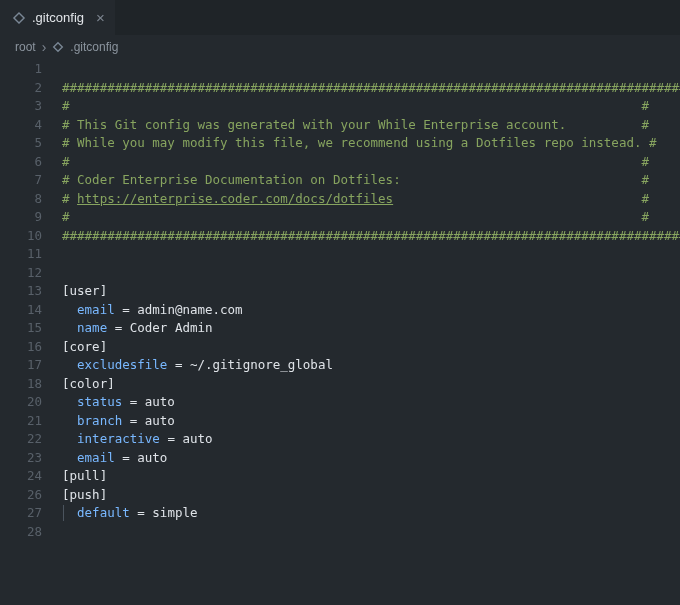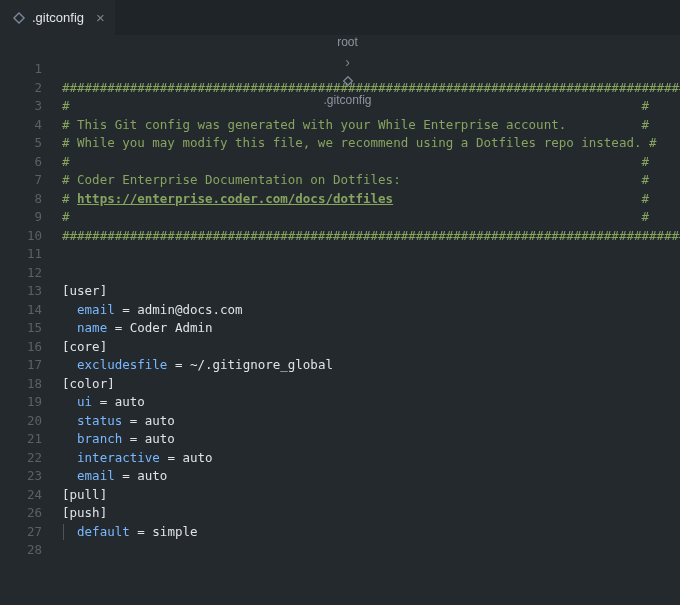--- a/index.html
+++ b/index.html
@@ -34,21 +34,20 @@
   }
   .file-icon { display:inline-flex; align-items:center; color: var(--icon, #7a8795); }
   .breadcrumb {
     height:23px;
     display:flex;
     align-items:center;
     gap:6px;
     padding-left:15px;
     color: var(--breadcrumb_fg, #8b949e);
     font-size:12px;
-    flex-direction:column;
   }
   .chev { font-size:14px; line-height:1; color: var(--muted_fg, #6e7681); }
   .crumb { cursor:pointer; }
   .editor {
     height:547px;
     padding-top:2px;
     font-family:"DejaVu Sans Mono","Liberation Mono",monospace;
     font-size:12.5px;
     line-height:18.5px;
     overflow:hidden;
@@ -56,21 +55,21 @@
   .row { position:relative; height:18.5px; white-space:pre; }
   .ln {
     display:inline-block;
     width:42px;
     text-align:right;
     color: var(--line_number, #586069);
     user-select:none;
   }
   .code { margin-left:20px; }
   .seg-comment { color: var(--comment, #87a45f); }
-  .seg-link { color: var(--comment, #87a45f); text-decoration:underline; cursor:pointer;font-weight:bold; }
+  .seg-link { color: var(--comment, #87a45f); text-decoration:underline; cursor:pointer; }
   .seg-key { color: var(--key, #79b8ff); }
   .seg-plain, .seg-section, .seg-space { color: var(--plain, #dfe3e8); }
   .guide {
     position:absolute;
     left:63px;
     top:1px;
     width:1px;
     height:16px;
     background: var(--guide, #4b545e);
   }
@@ -111,26 +110,25 @@
         <div class="row"><span class="ln">4</span><span class="code"><span class="seg-comment"># This Git config was generated with your While Enterprise account.</span><span class="seg-space">          </span><span class="seg-comment">#</span></span></div>
         <div class="row"><span class="ln">5</span><span class="code"><span class="seg-comment"># While you may modify this file, we recommend using a Dotfiles repo instead. #</span></span></div>
         <div class="row"><span class="ln">6</span><span class="code"><span class="seg-comment">#</span><span class="seg-space">                                                                            </span><span class="seg-comment">#</span></span></div>
         <div class="row"><span class="ln">7</span><span class="code"><span class="seg-comment"># Coder Enterprise Documentation on Dotfiles:</span><span class="seg-space">                                </span><span class="seg-comment">#</span></span></div>
         <div class="row"><span class="ln">8</span><span class="code"><span class="seg-comment"># </span><span class="seg-link">https://enterprise.coder.com/docs/dotfiles</span><span class="seg-space">                                 </span><span class="seg-comment">#</span></span></div>
         <div class="row"><span class="ln">9</span><span class="code"><span class="seg-comment">#</span><span class="seg-space">                                                                            </span><span class="seg-comment">#</span></span></div>
         <div class="row"><span class="ln">10</span><span class="code"><span class="seg-comment">#####################################################################################</span></span></div>
         <div class="row"><span class="ln">11</span><span class="code"></span></div>
         <div class="row"><span class="ln">12</span><span class="code"></span></div>
         <div class="row"><span class="ln">13</span><span class="code"><span class="seg-section">[user]</span></span></div>
-        <div class="row"><span class="ln">14</span><span class="code"><span class="seg-space">  </span><span class="seg-key">email</span><span class="seg-plain"> = admin@docs.com</span></span></div>
+        <div class="row"><span class="ln">14</span><span class="code"><span class="seg-space">  </span><span class="seg-key">email</span><span class="seg-plain"> = admin@name.com</span></span></div>
         <div class="row"><span class="ln">15</span><span class="code"><span class="seg-space">  </span><span class="seg-key">name</span><span class="seg-plain"> = Coder Admin</span></span></div>
         <div class="row"><span class="ln">16</span><span class="code"><span class="seg-section">[core]</span></span></div>
         <div class="row"><span class="ln">17</span><span class="code"><span class="seg-space">  </span><span class="seg-key">excludesfile</span><span class="seg-plain"> = ~/.gitignore_global</span></span></div>
         <div class="row"><span class="ln">18</span><span class="code"><span class="seg-section">[color]</span></span></div>
-        <div class="row"><span class="ln">19</span><span class="code"><span class="seg-space">  </span><span class="seg-key">ui</span><span class="seg-plain"> = auto</span></span></div>
         <div class="row"><span class="ln">20</span><span class="code"><span class="seg-space">  </span><span class="seg-key">status</span><span class="seg-plain"> = auto</span></span></div>
         <div class="row"><span class="ln">21</span><span class="code"><span class="seg-space">  </span><span class="seg-key">branch</span><span class="seg-plain"> = auto</span></span></div>
         <div class="row"><span class="ln">22</span><span class="code"><span class="seg-space">  </span><span class="seg-key">interactive</span><span class="seg-plain"> = auto</span></span></div>
         <div class="row"><span class="ln">23</span><span class="code"><span class="seg-space">  </span><span class="seg-key">email</span><span class="seg-plain"> = auto</span></span></div>
         <div class="row"><span class="ln">24</span><span class="code"><span class="seg-section">[pull]</span></span></div>
         <div class="row"><span class="ln">26</span><span class="code"><span class="seg-section">[push]</span></span></div>
         <div class="row"><span class="ln">27</span><span class="code"><span class="seg-space">  </span><span class="seg-key">default</span><span class="seg-plain"> = simple</span></span><span class="guide"></span></div>
         <div class="row"><span class="ln">28</span><span class="code"></span></div>
       </div>
   </div>

